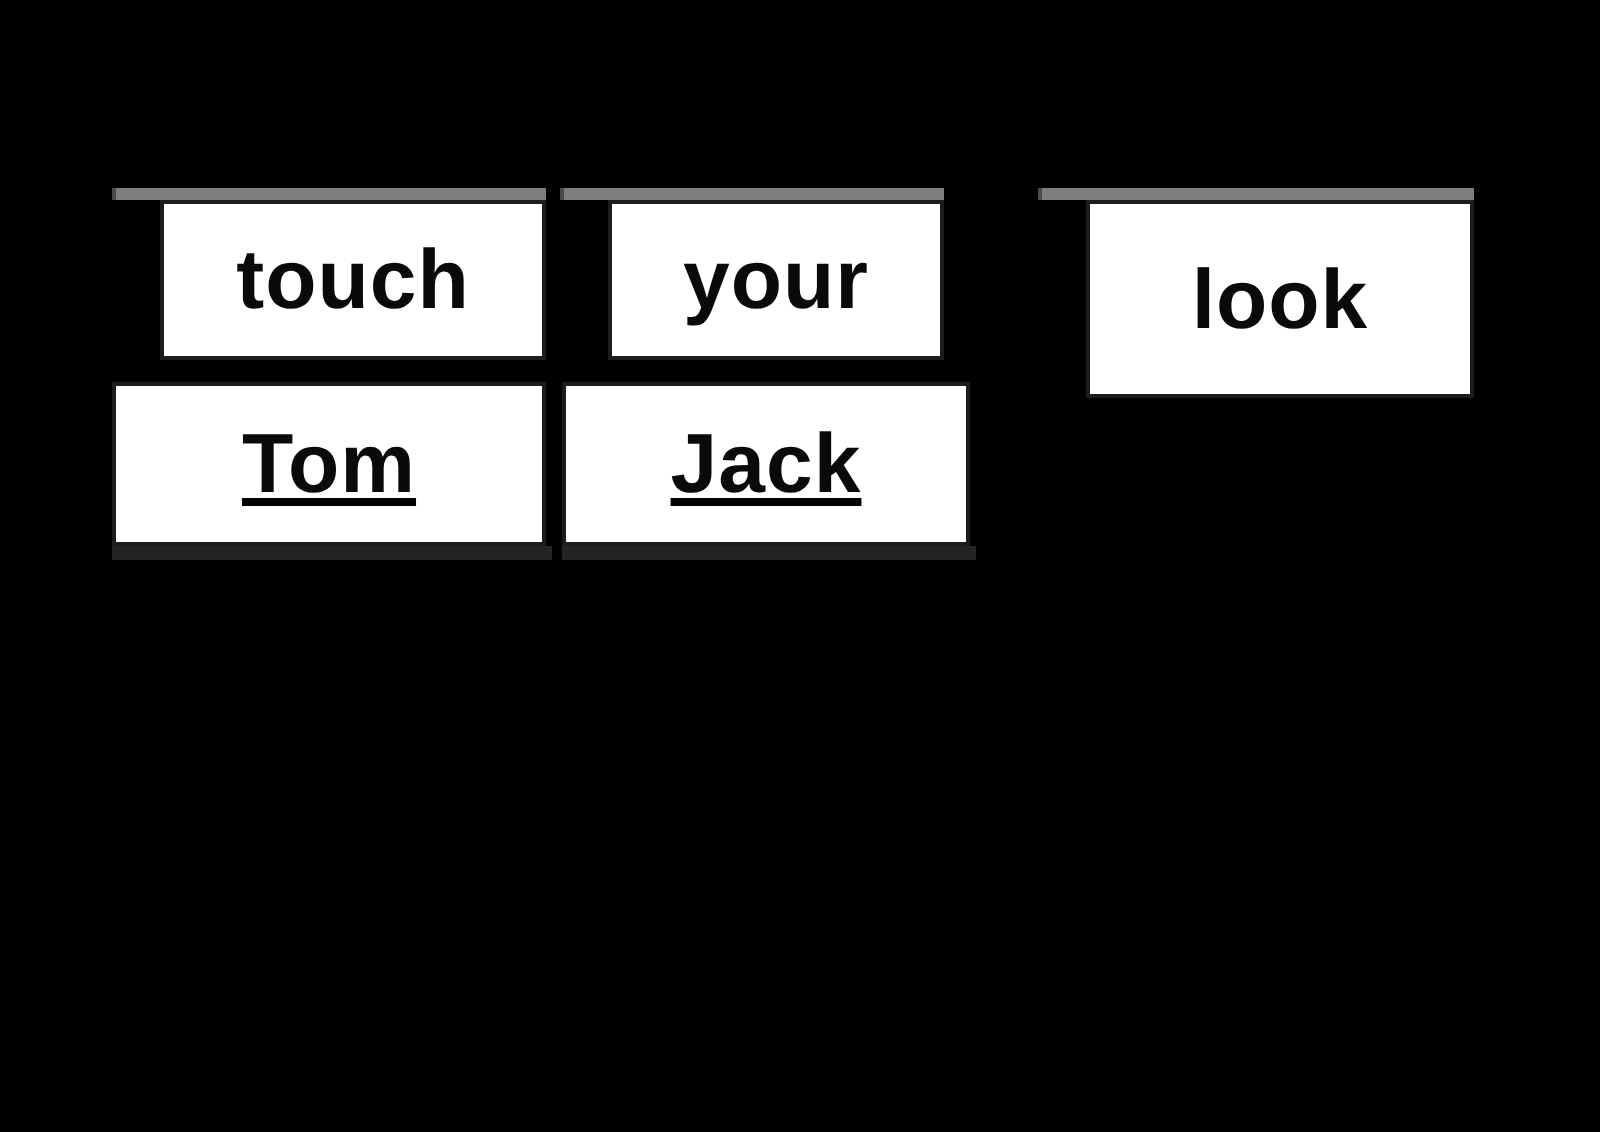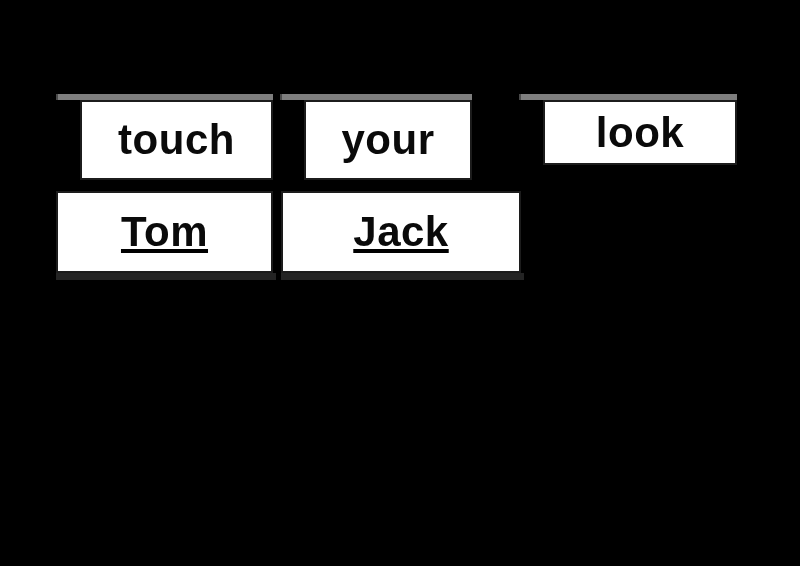--- a/index.html
+++ b/index.html
@@ -63,32 +63,32 @@
 
   <div class="card row1" style="left:280px; top:94px; width:192px;">
     <div class="card-top-edge"></div>
     <div class="card-body">
       <span class="word">your</span>
     </div>
   </div>
 
   <div class="card row1" style="left:519px; top:94px; width:218px;">
     <div class="card-top-edge"></div>
-    <div class="card-body" style="height:65px;align-items:center;">
+    <div class="card-body" style="height:99px;align-items:center;">
       <span class="word">look</span>
     </div>
   </div>
 
   <div class="card row2" style="left:56px; top:191px; width:217px;">
     <div class="card-body">
       <span class="word">Tom</span>
     </div>
     <div class="card-bottom-shadow"></div>
   </div>
 
-  <div class="card row2" style="left:281px; top:191px; width:240px;">
+  <div class="card row2" style="left:281px; top:191px; width:204px;">
     <div class="card-body">
       <span class="word">Jack</span>
     </div>
     <div class="card-bottom-shadow"></div>
   </div>
 
 </div>
 
 </body></html>

